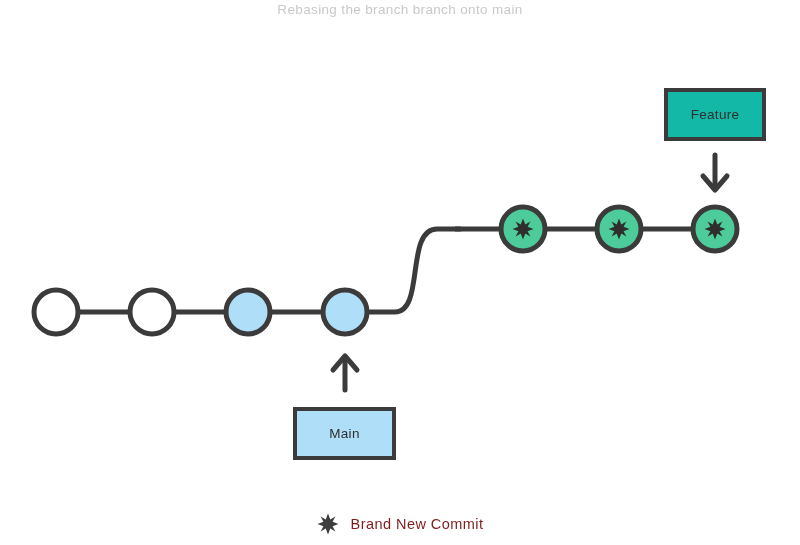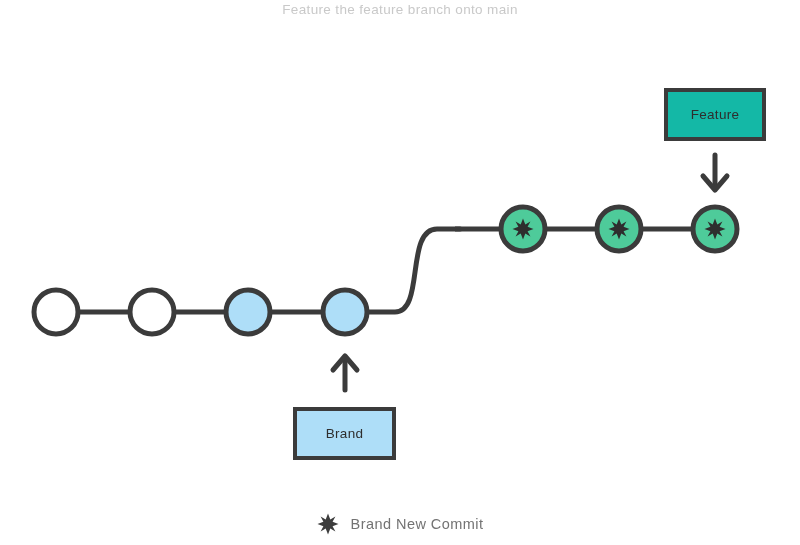--- a/index.html
+++ b/index.html
@@ -84,29 +84,29 @@
     user-select: none;
   }
   .legend-glyph {
     display: block;
     line-height: 0;
   }
   .legend-label {
     font-family: "Liberation Sans", sans-serif;
     font-size: 14.5px;
     letter-spacing: 0.45px;
-    color: #737373;
+    color: #7f1d1d;
   }
 </style>
 </head>
 <body>
 
 <div id="diagram-root">
 
-  <div class="title">Feature the feature branch onto main</div>
+  <div class="title">Rebasing the branch branch onto main</div>
 
   <svg class="svg-layer" width="800" height="545" viewBox="0 0 800 545">
     <defs>
 
       <g id="asterisk-glyph">
         <path d="M0,-10.5 L2.3,-4.6 L7.4,-7.4 L4.6,-2.3 L10.5,0
                  L4.6,2.3 L7.4,7.4 L2.3,4.6 L0,10.5 L-2.3,4.6
                  L-7.4,7.4 L-4.6,2.3 L-10.5,0 L-4.6,-2.3
                  L-7.4,-7.4 L-2.3,-4.6 Z" fill="#2e2e2e"></path>
         <circle cx="0" cy="0" r="4.6" fill="#2e2e2e"></circle>
@@ -167,21 +167,21 @@
       <line x1="345" y1="390" x2="345" y2="358" stroke="#3b3b3b" stroke-width="5" stroke-linecap="round"></line>
       <path d="M333,370 L345,356 L357,370" fill="none" stroke="#3b3b3b" stroke-width="5" stroke-linecap="round" stroke-linejoin="round"></path>
     </g>
   </svg>
 
   <div class="branch-box" id="feature-box">
     <span>Feature</span>
   </div>
 
   <div class="branch-box" id="main-box">
-    <span>Brand</span>
+    <span>Main</span>
   </div>
 
   <div class="legend">
     <span class="legend-glyph">
       <svg width="22" height="22" viewBox="-11 -11 22 22" aria-hidden="true">
         <path d="M0,-10.5 L2.3,-4.6 L7.4,-7.4 L4.6,-2.3 L10.5,0
                  L4.6,2.3 L7.4,7.4 L2.3,4.6 L0,10.5 L-2.3,4.6
                  L-7.4,7.4 L-4.6,2.3 L-10.5,0 L-4.6,-2.3
                  L-7.4,-7.4 L-2.3,-4.6 Z" fill="#3d3d3d"></path>
         <circle cx="0" cy="0" r="4.6" fill="#3d3d3d"></circle>

